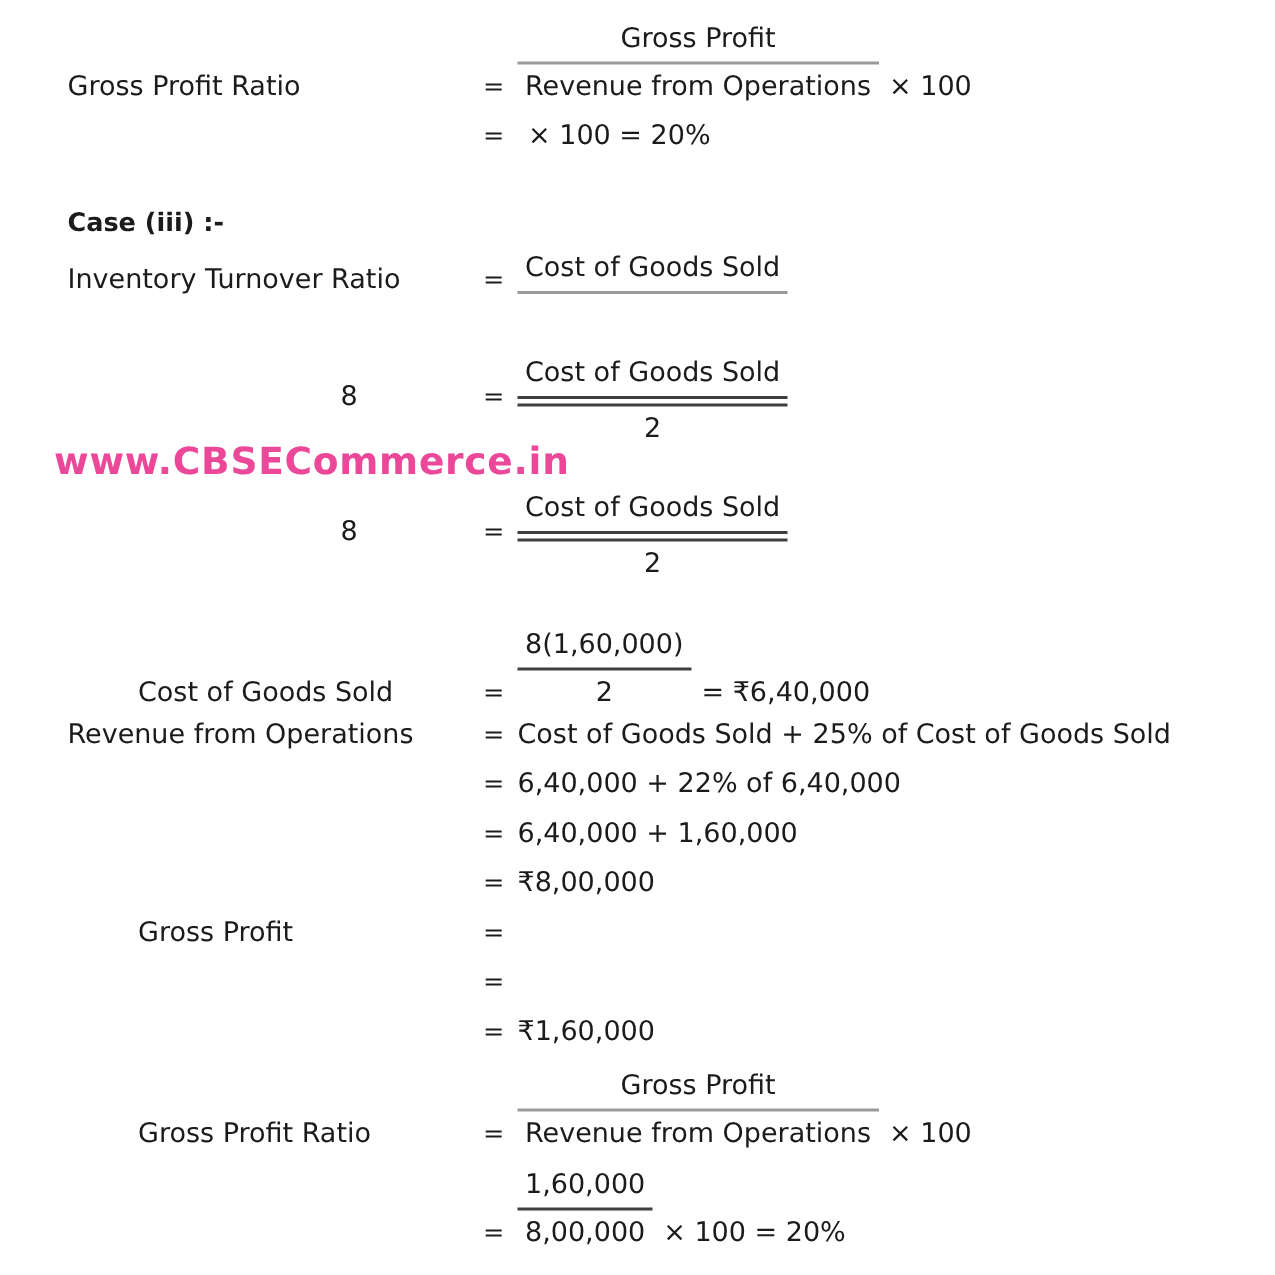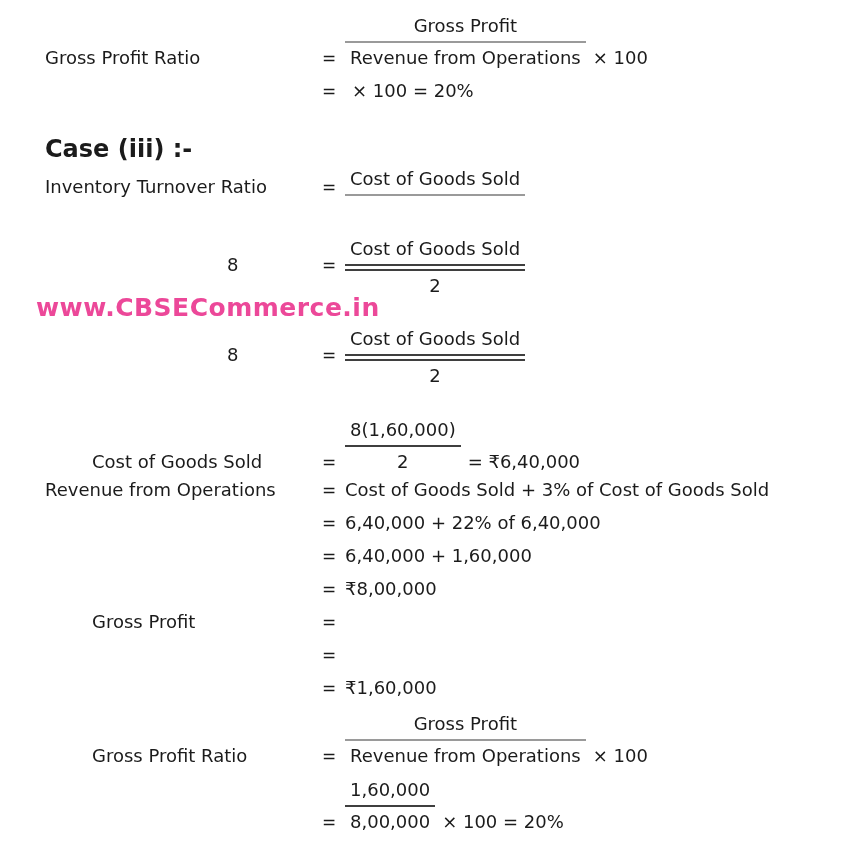--- a/index.html
+++ b/index.html
@@ -28,21 +28,21 @@
   .eq{flex:0 0 23px;line-height:24px;font-size:17px;}
   .nested .lbl,.nested .eq{margin-top:16px;}
   .frac{display:inline-block;text-align:center;line-height:24px;white-space:nowrap;}
   .frac .fr-t{padding:0 5px;}
   .bar{border-top:2px solid #3f3f3f;margin:3px 0;height:0;}
   .bar-light{border-top-color:#9a9a9a;}
   .suffix{margin-left:7px;line-height:24px;white-space:nowrap;}
   .txt{line-height:24px;white-space:nowrap;}
   .heading{
     position:absolute;left:45px;top:137px;
-    font-weight:bold;font-size:24px;line-height:24px;z-index:2;
+    font-weight:bold;font-size:17px;line-height:24px;z-index:2;
   }
   #watermark{
     position:absolute;left:36px;top:293px;
     font-size:25px;font-weight:bold;letter-spacing:0.5px;
     color:#ec4899;z-index:1;white-space:nowrap;
   }
 </style>
 </head>
 <body>
 
@@ -107,21 +107,21 @@
       <div class="fr-t">8(1,60,000)</div>
       <div class="bar"></div>
       <div class="fr-t">2</div>
     </div>
     <div class="suffix">= ₹6,40,000</div>
   </div>
 
   <div class="row" style="top:478px">
     <div class="lbl l1">Revenue from Operations</div>
     <div class="eq">=</div>
-    <div class="txt">Cost of Goods Sold + 3% of Cost of Goods Sold</div>
+    <div class="txt">Cost of Goods Sold + 25% of Cost of Goods Sold</div>
   </div>
 
   <div class="row" style="top:511px">
     <div class="lbl"></div>
     <div class="eq">=</div>
     <div class="txt">6,40,000 + 22% of 6,40,000</div>
   </div>
 
   <div class="row" style="top:544px">
     <div class="lbl"></div>

